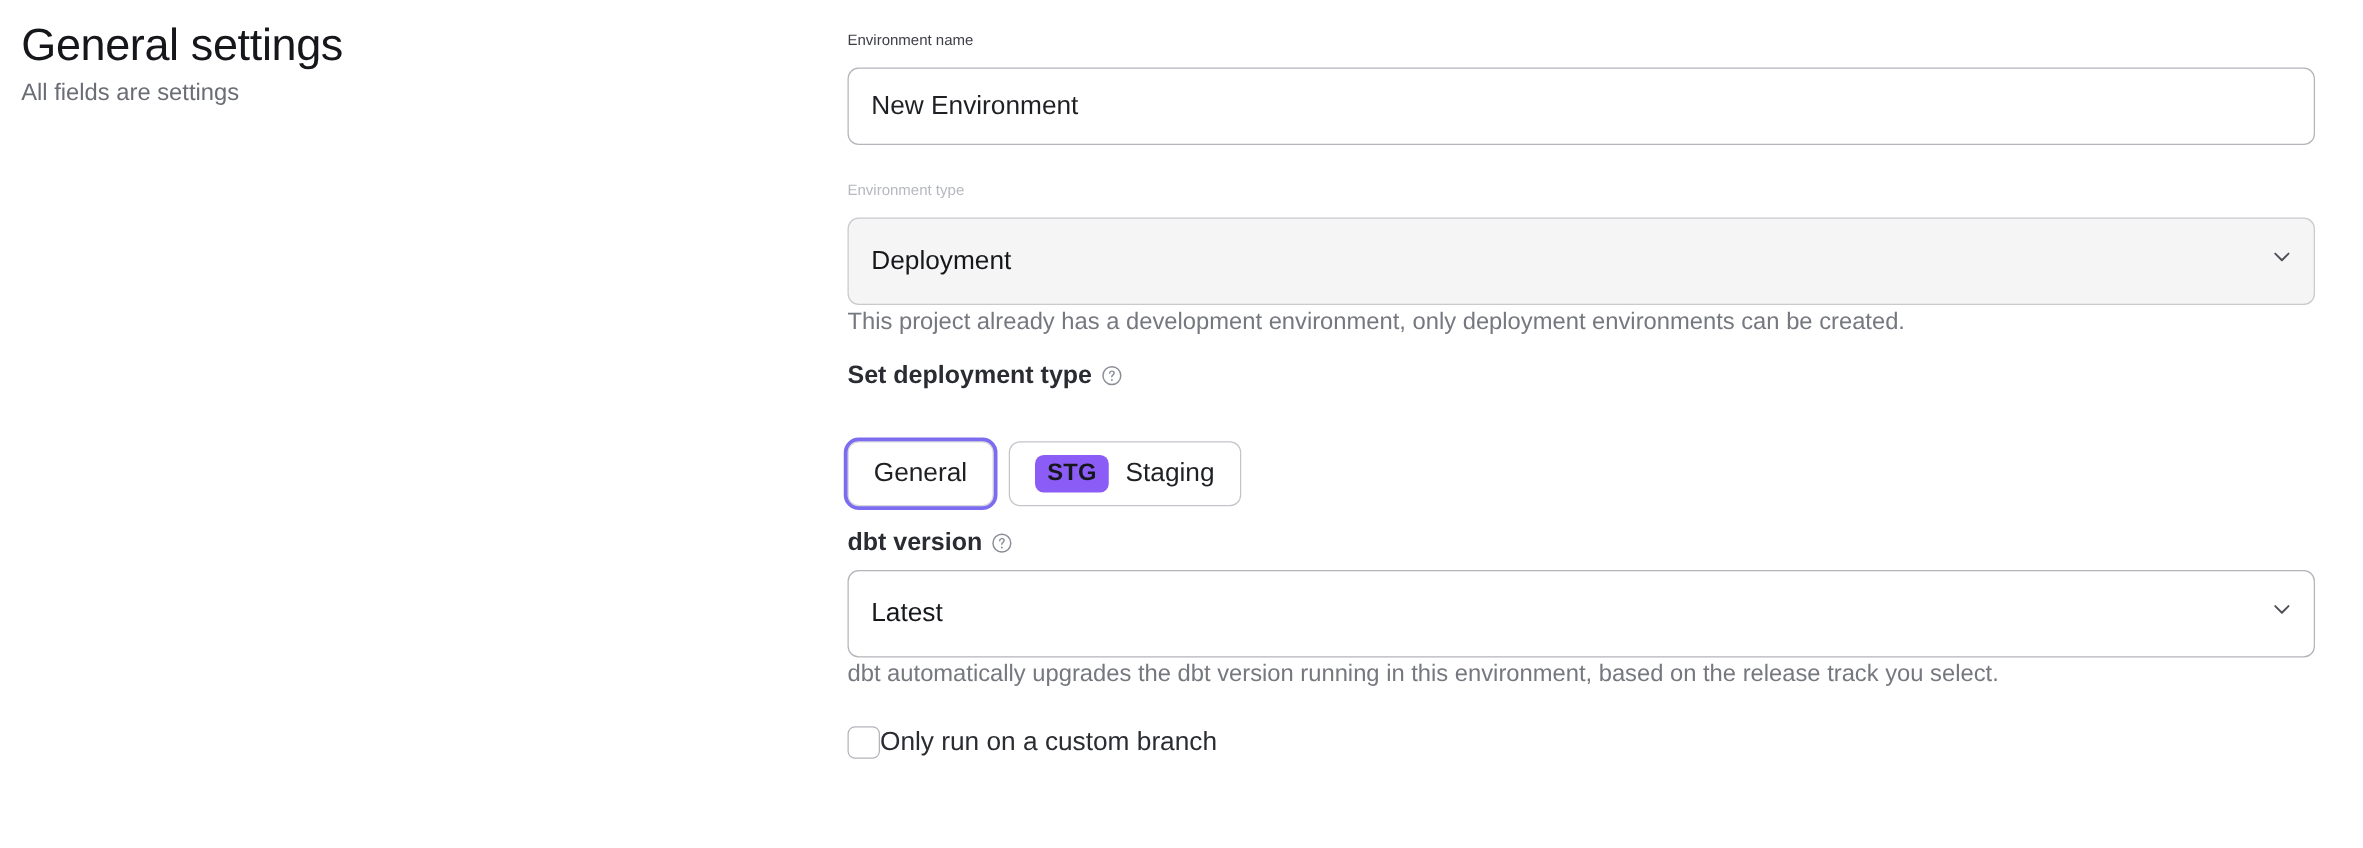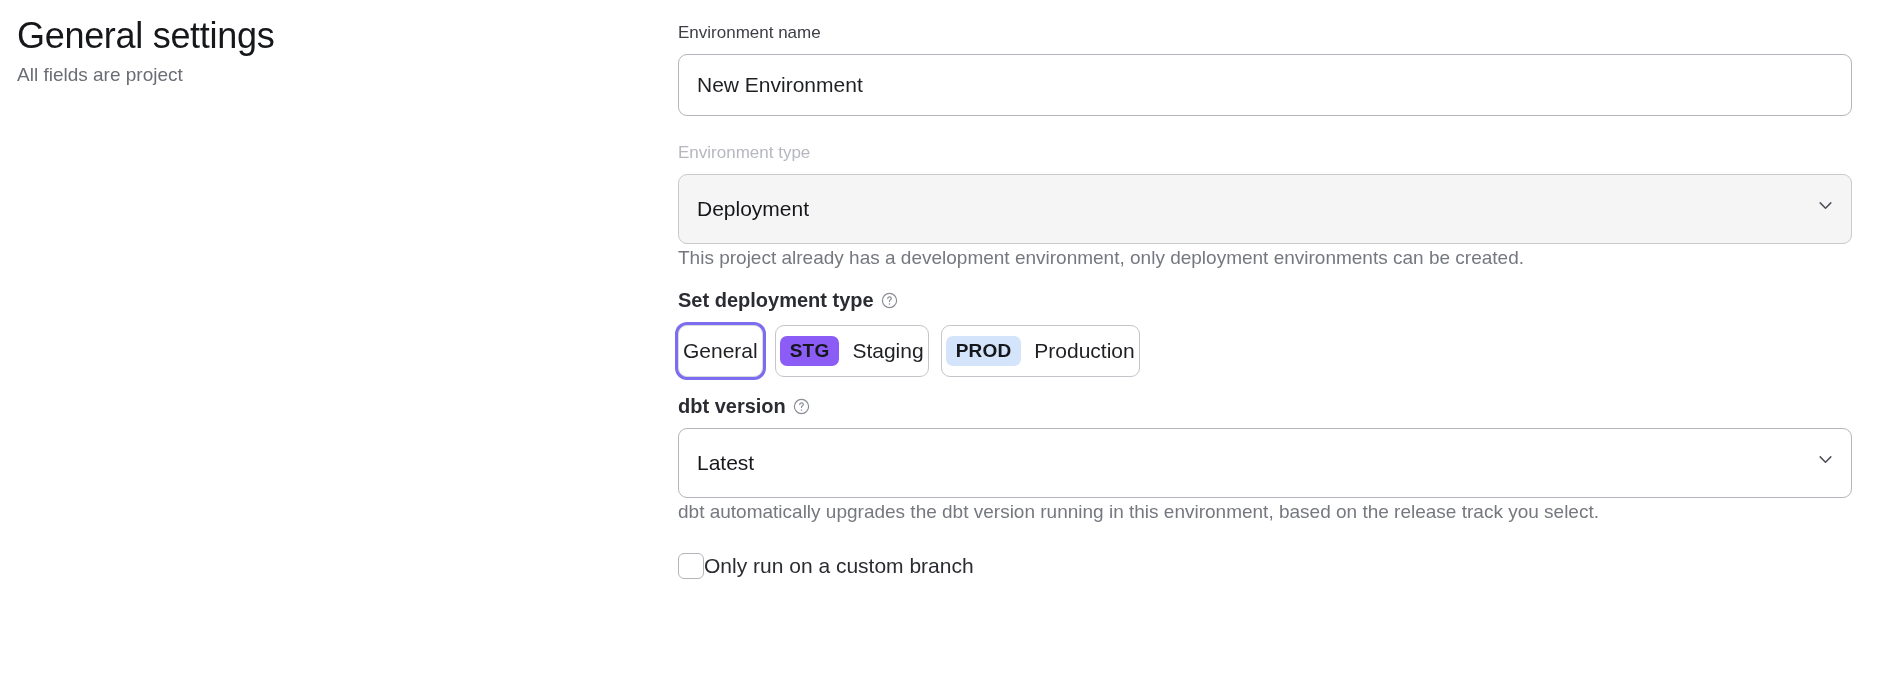--- a/index.html
+++ b/index.html
@@ -46,21 +46,21 @@
   }
 
   
   .right-col {
     flex: 1;
     padding: 20px 38px 0 0;
     min-width: 0;
   }
 
   .field-label {
-    font-size: 17px;
+    font-size: 12px;
     line-height: 25px;
     color: #3c3e45;
     margin: 0 0 9px 0;
   }
   .field-label.disabled { color: #b6b8bf; }
 
   .field-label-row {
     display: flex;
     align-items: center;
     gap: 7px;
@@ -151,26 +151,27 @@
     margin-top: 12px;
   }
   .seg-btn {
     height: 52px;
     border: 1px solid #c4c5ca;
     border-radius: 9px;
     background: #ffffff;
     display: flex;
     align-items: center;
     gap: 13px;
-    padding: 0 4px;
+    padding: 0 20px;
     font-family: "Liberation Sans", sans-serif;
     font-size: 21px;
     color: #1f2023;
     cursor: pointer;
     outline: none;
+    margin-top: 28px;
   }
   .seg-btn.focused {
     box-shadow: 0 0 0 3px #7c6cf0;
     border-color: #d8d9dd;
   }
   .badge {
     display: inline-flex;
     align-items: center;
     height: 30px;
     padding: 0 10px;
@@ -207,21 +208,21 @@
   .mt-24 { margin-top: 24px; }
   .mt-16 { margin-top: 16px; }
 </style>
 </head>
 <body>
 
 <div class="page">
 
   <div class="left-col">
     <h1 class="section-title">General settings</h1>
-    <p class="section-sub">All fields are project</p>
+    <p class="section-sub">All fields are settings</p>
   </div>
 
   <div class="right-col">
 
     <div>
       <div class="field-label">Environment name</div>
       <input class="text-input" type="text" value="New Environment" style="">
     </div>
 
     <div class="mt-24">
@@ -246,24 +247,20 @@
       </div>
 
       <div class="seg-row">
         <button class="seg-btn focused" style="box-shadow: rgb(124, 108, 240) 0px 0px 0px 3px;">
           <span>General</span>
         </button>
         <button class="seg-btn">
           <span class="badge" id="badge-stg" style="background: #8b5cf6;">STG</span>
           <span>Staging</span>
         </button>
-        <button class="seg-btn">
-          <span class="badge" id="badge-prod" style="background: rgb(212, 228, 251);">PROD</span>
-          <span>Production</span>
-        </button>
       </div>
     </div>
 
     <div class="mt-16">
       <div class="field-label-row">
         <span class="field-label-strong">dbt version</span>
         <svg class="help-icon" viewBox="0 0 16 16" fill="none">
           <circle cx="8" cy="8" r="6.7" stroke="currentColor" stroke-width="1.1"></circle>
           <path d="M6.35 6.2c0-.95.75-1.6 1.7-1.6.93 0 1.65.6 1.65 1.45 0 .73-.42 1.08-1.02 1.5-.5.35-.7.62-.7 1.12v.25" stroke="currentColor" stroke-width="1.1" stroke-linecap="round"></path>
           <circle cx="8" cy="11.3" r="0.72" fill="currentColor"></circle>

